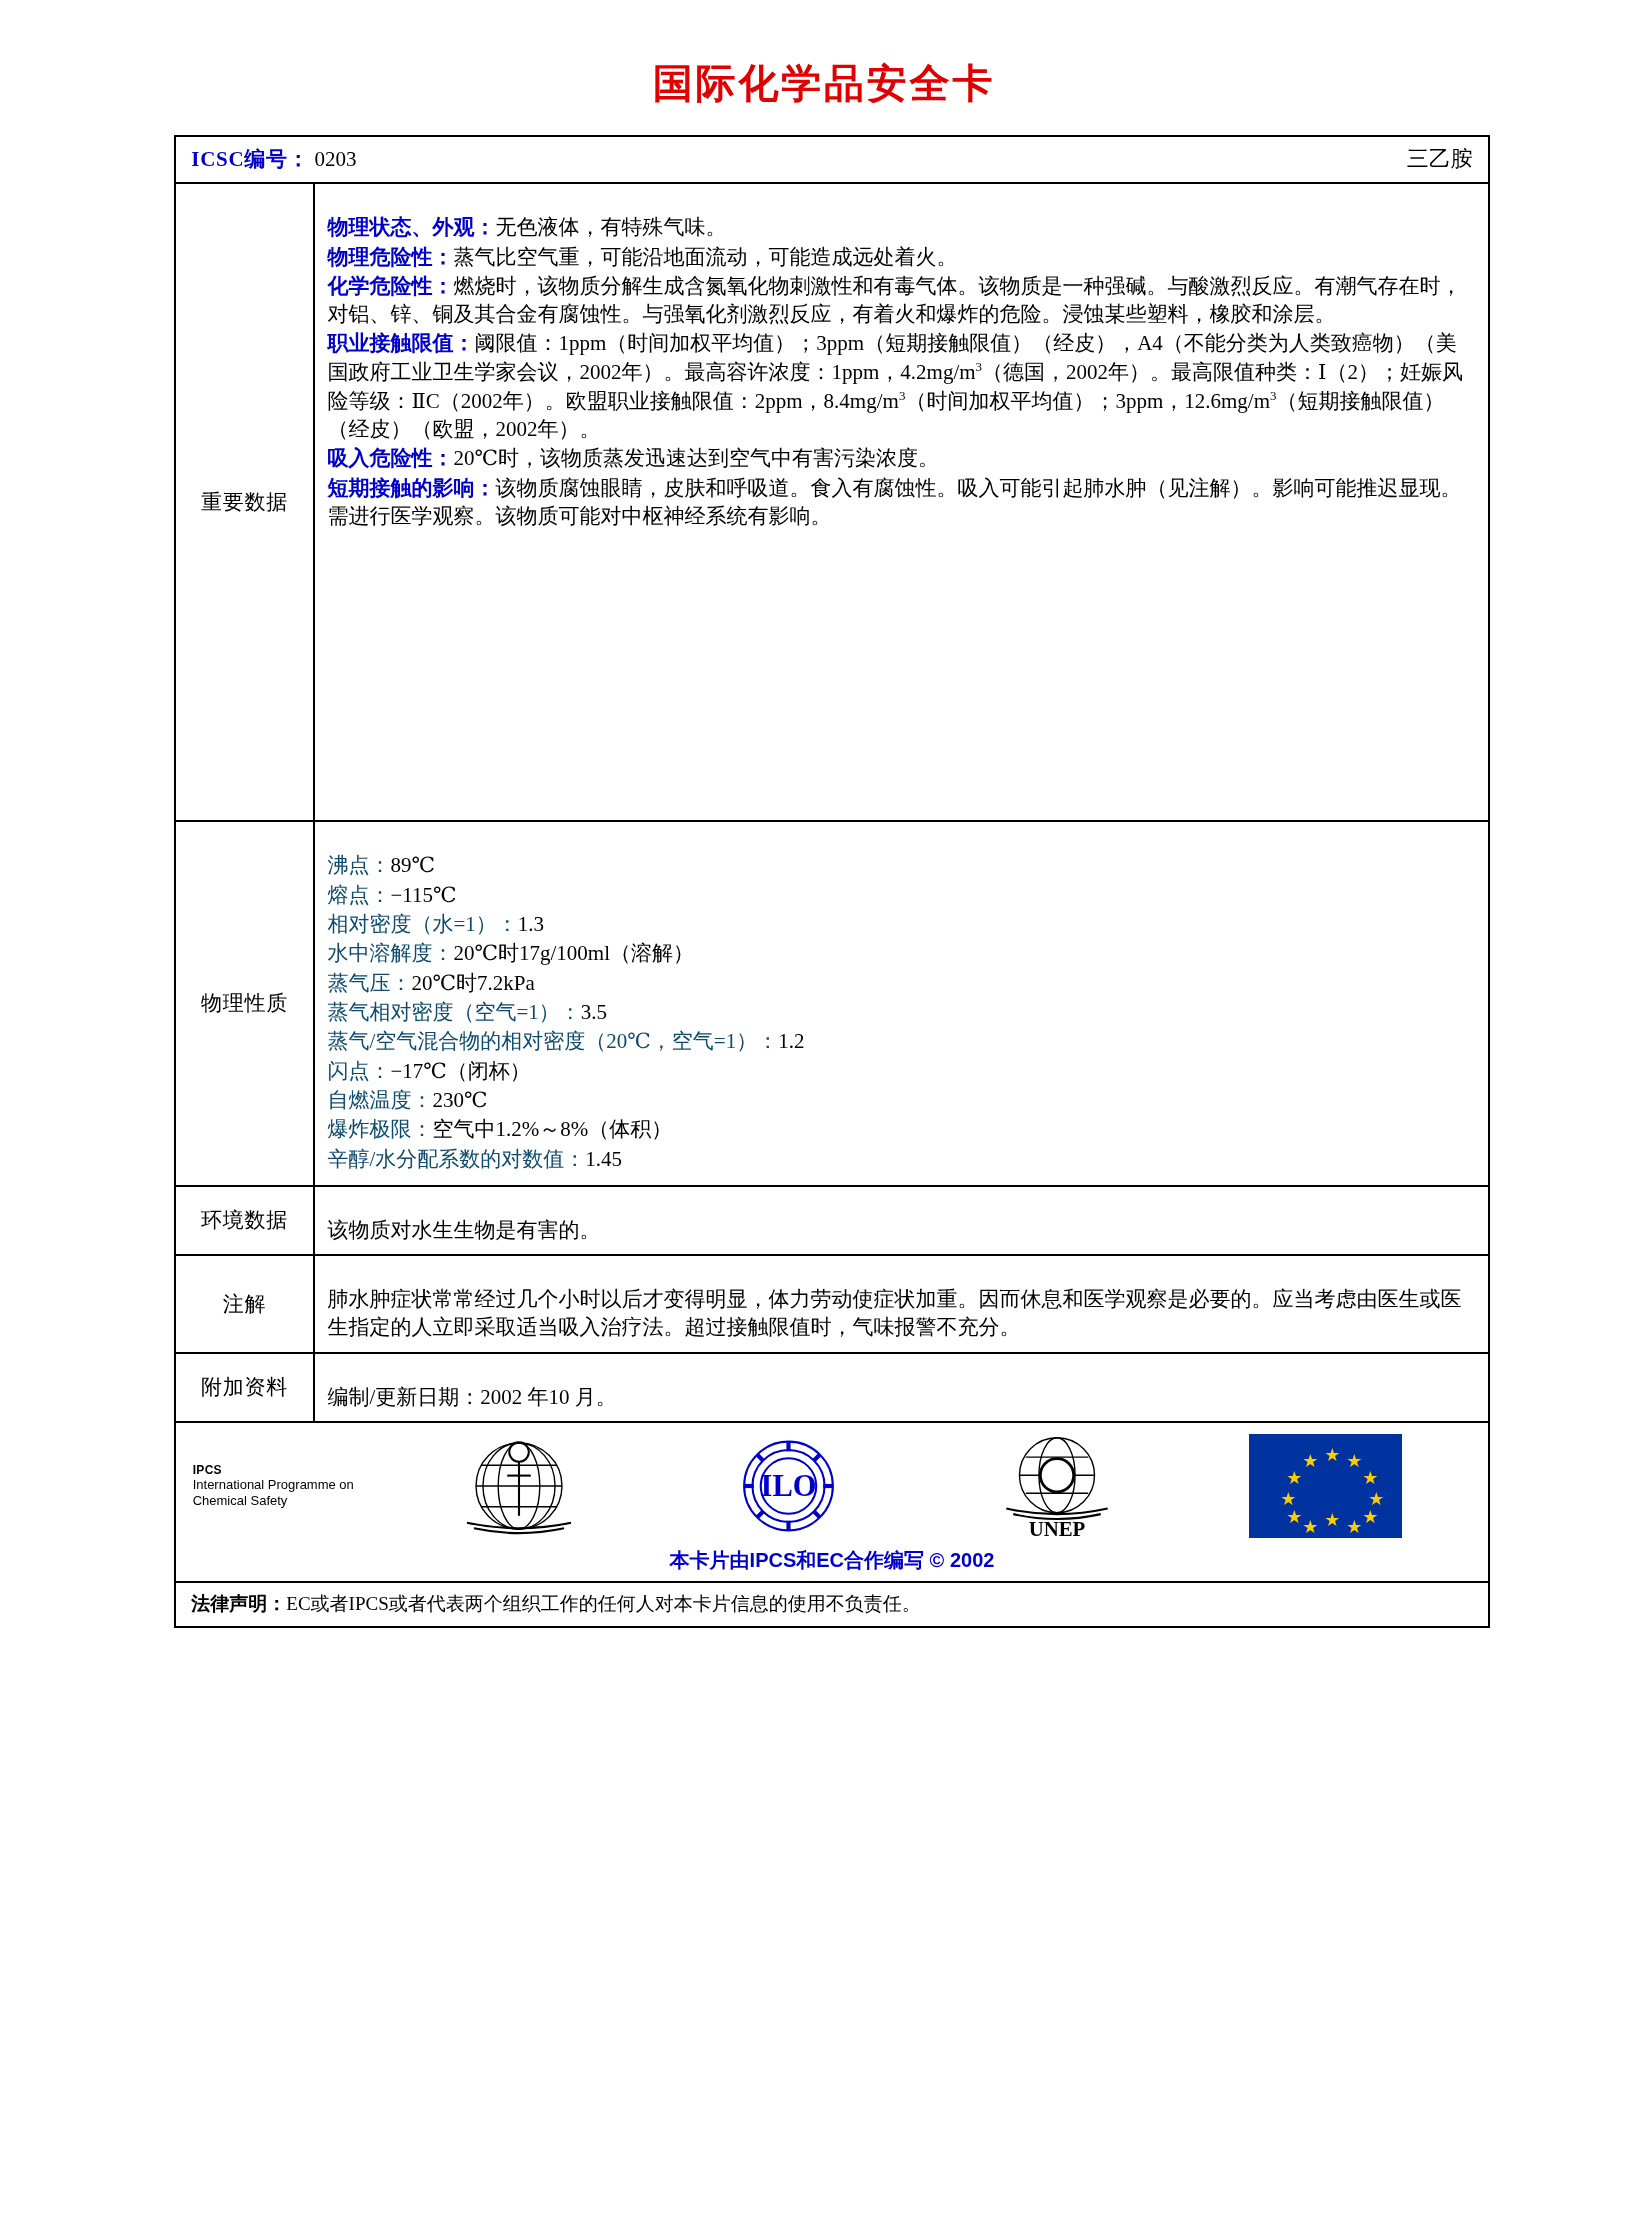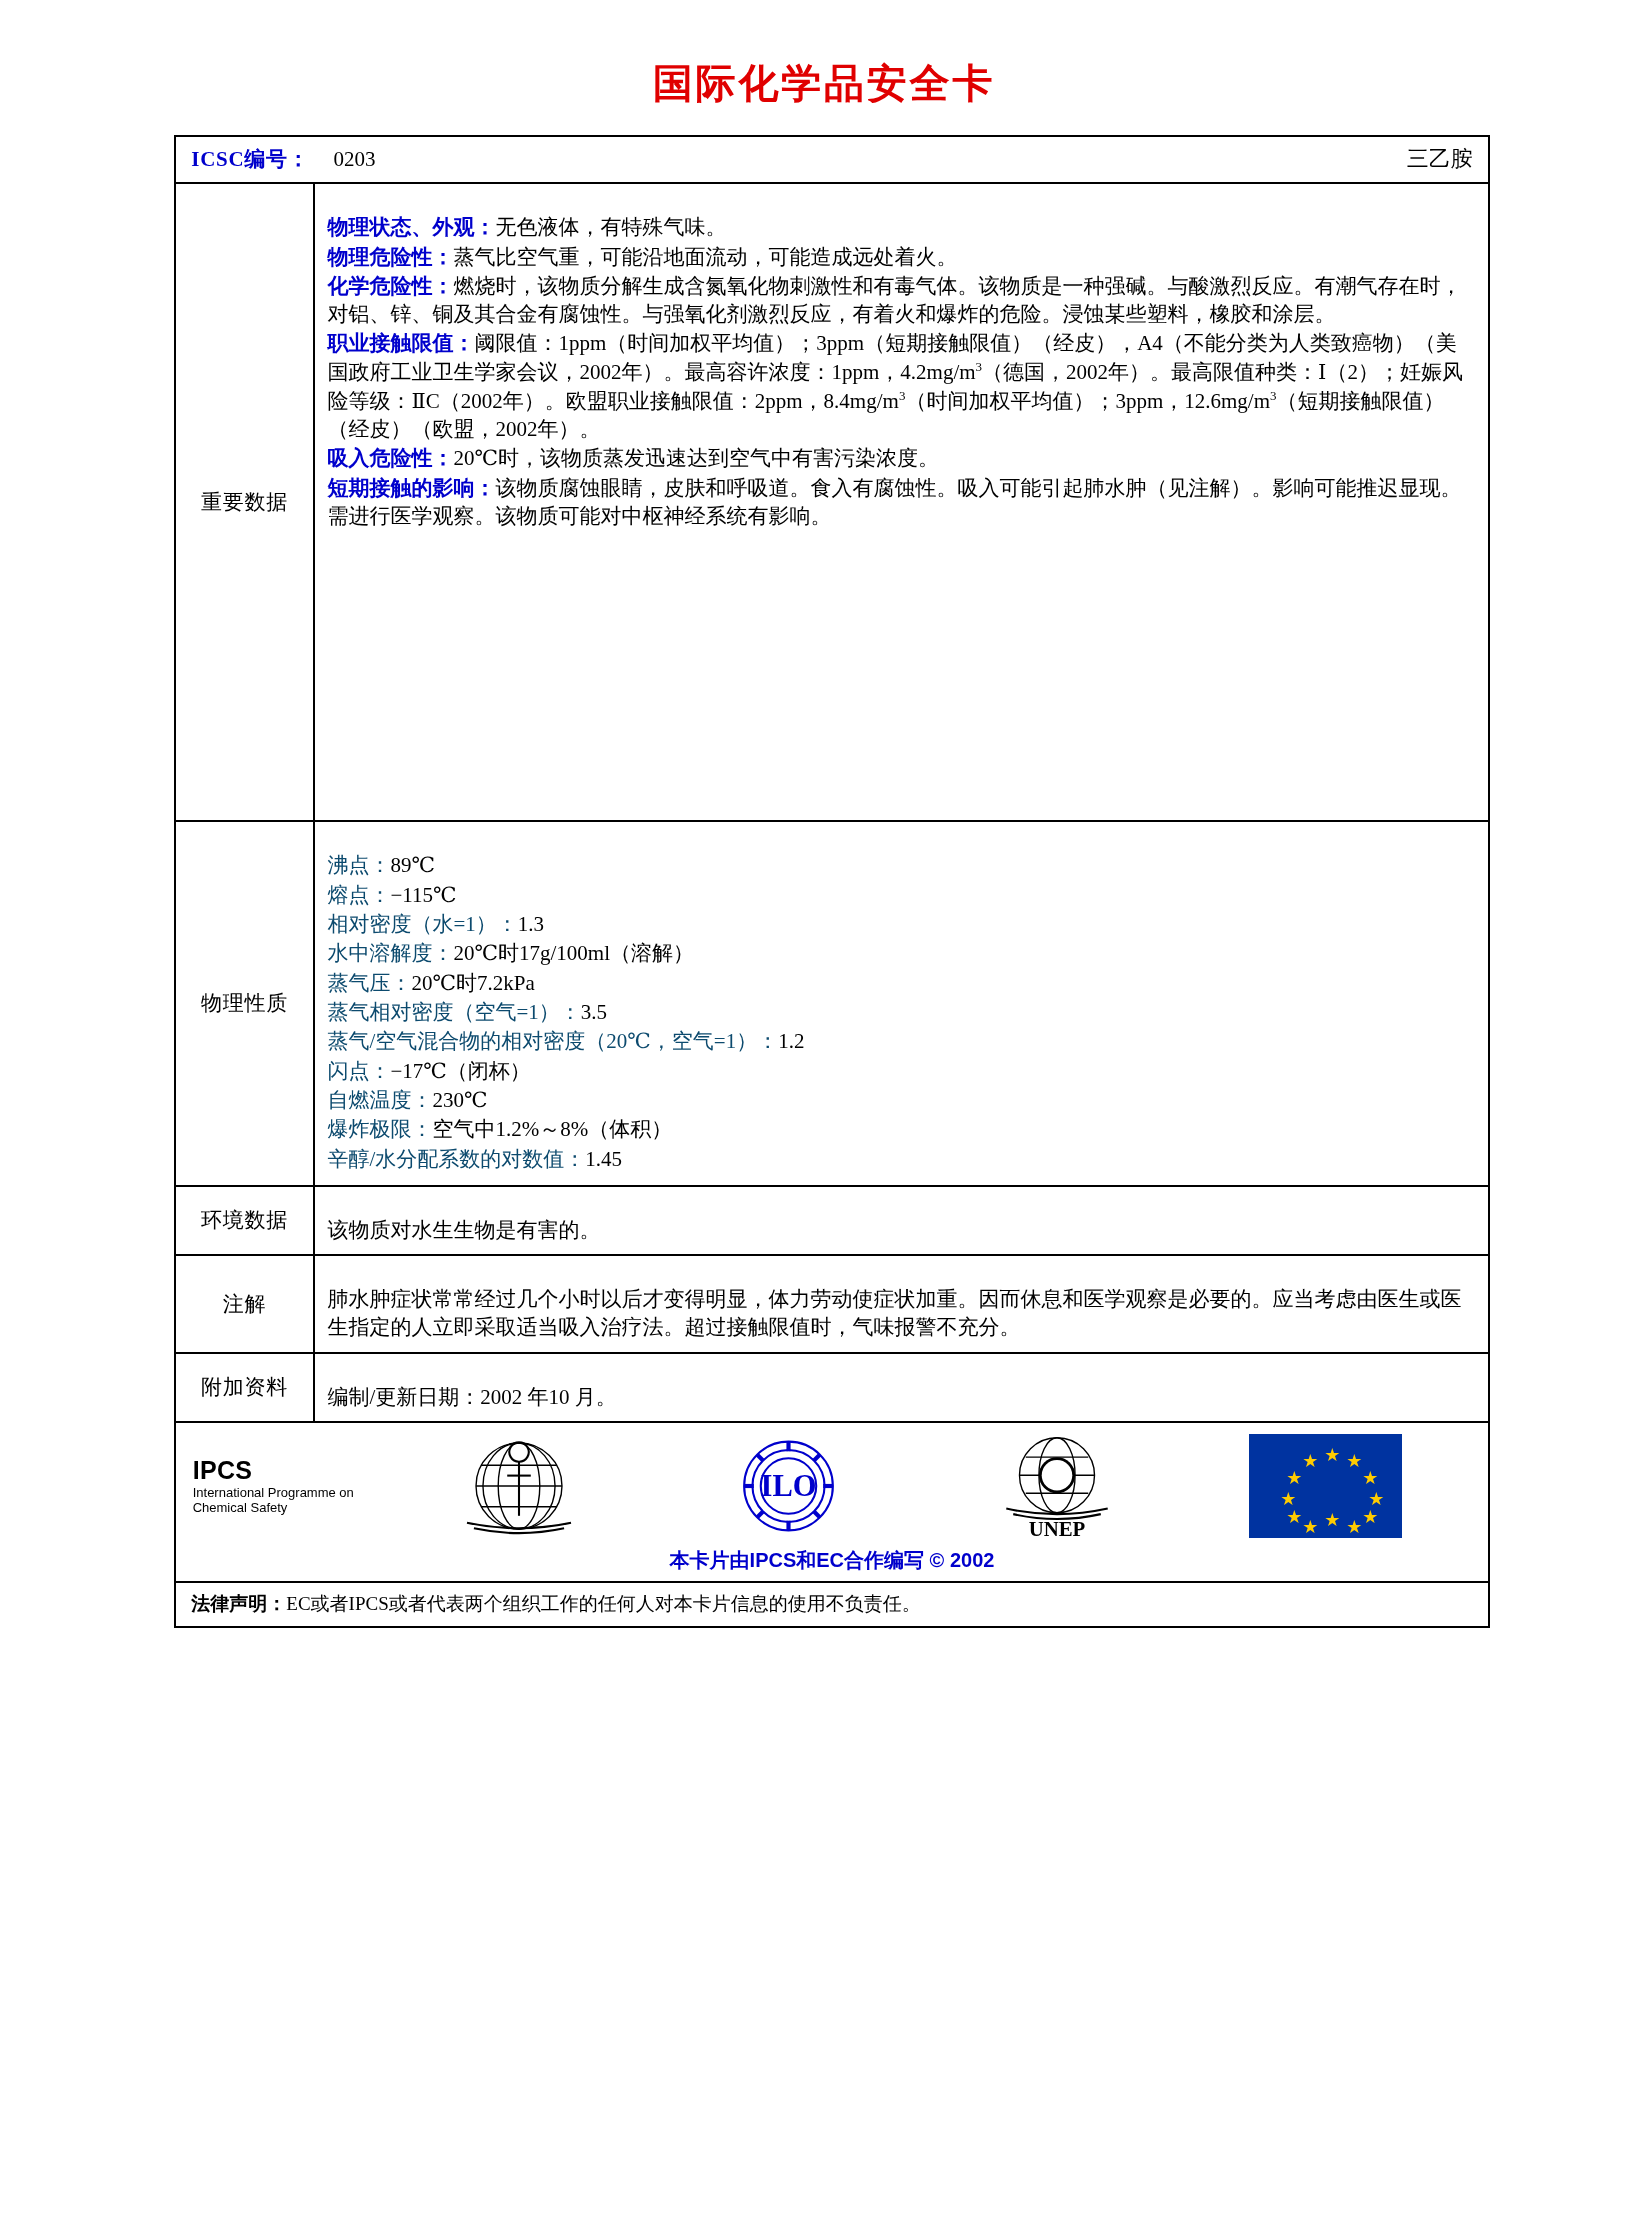--- a/index.html
+++ b/index.html
@@ -48,21 +48,21 @@
     box-sizing: border-box;
   }
   .head-label {
     color: #0000cc;
     font-size: 21px;
     font-weight: bold;
     letter-spacing: 0.7px;
   }
   .head-value {
     font-size: 21px;
-    margin-left: 24px;
+    margin-left: 5px;
   }
   .head-right {
     margin-left: auto;
     font-size: 22px;
   }
 
   .label-cell {
     width: 139px;
     min-width: 139px;
     border-right: 2.1px solid #000;
@@ -106,21 +106,21 @@
     flex-wrap: wrap;
   }
   .ipcs-block {
     width: 209px;
     padding-left: 16.7px;
     box-sizing: border-box;
     font-family: "Liberation Sans", sans-serif;
   }
   .ipcs-block .ttl {
     font-weight: bold;
-    font-size: 25px;
+    font-size: 12px;
     letter-spacing: 0.3px;
   }
   .ipcs-block .sub {
     font-size: 13px;
     line-height: 1.2;
   }
   .logos {
     flex: 1;
     display: flex;
     align-items: center;

